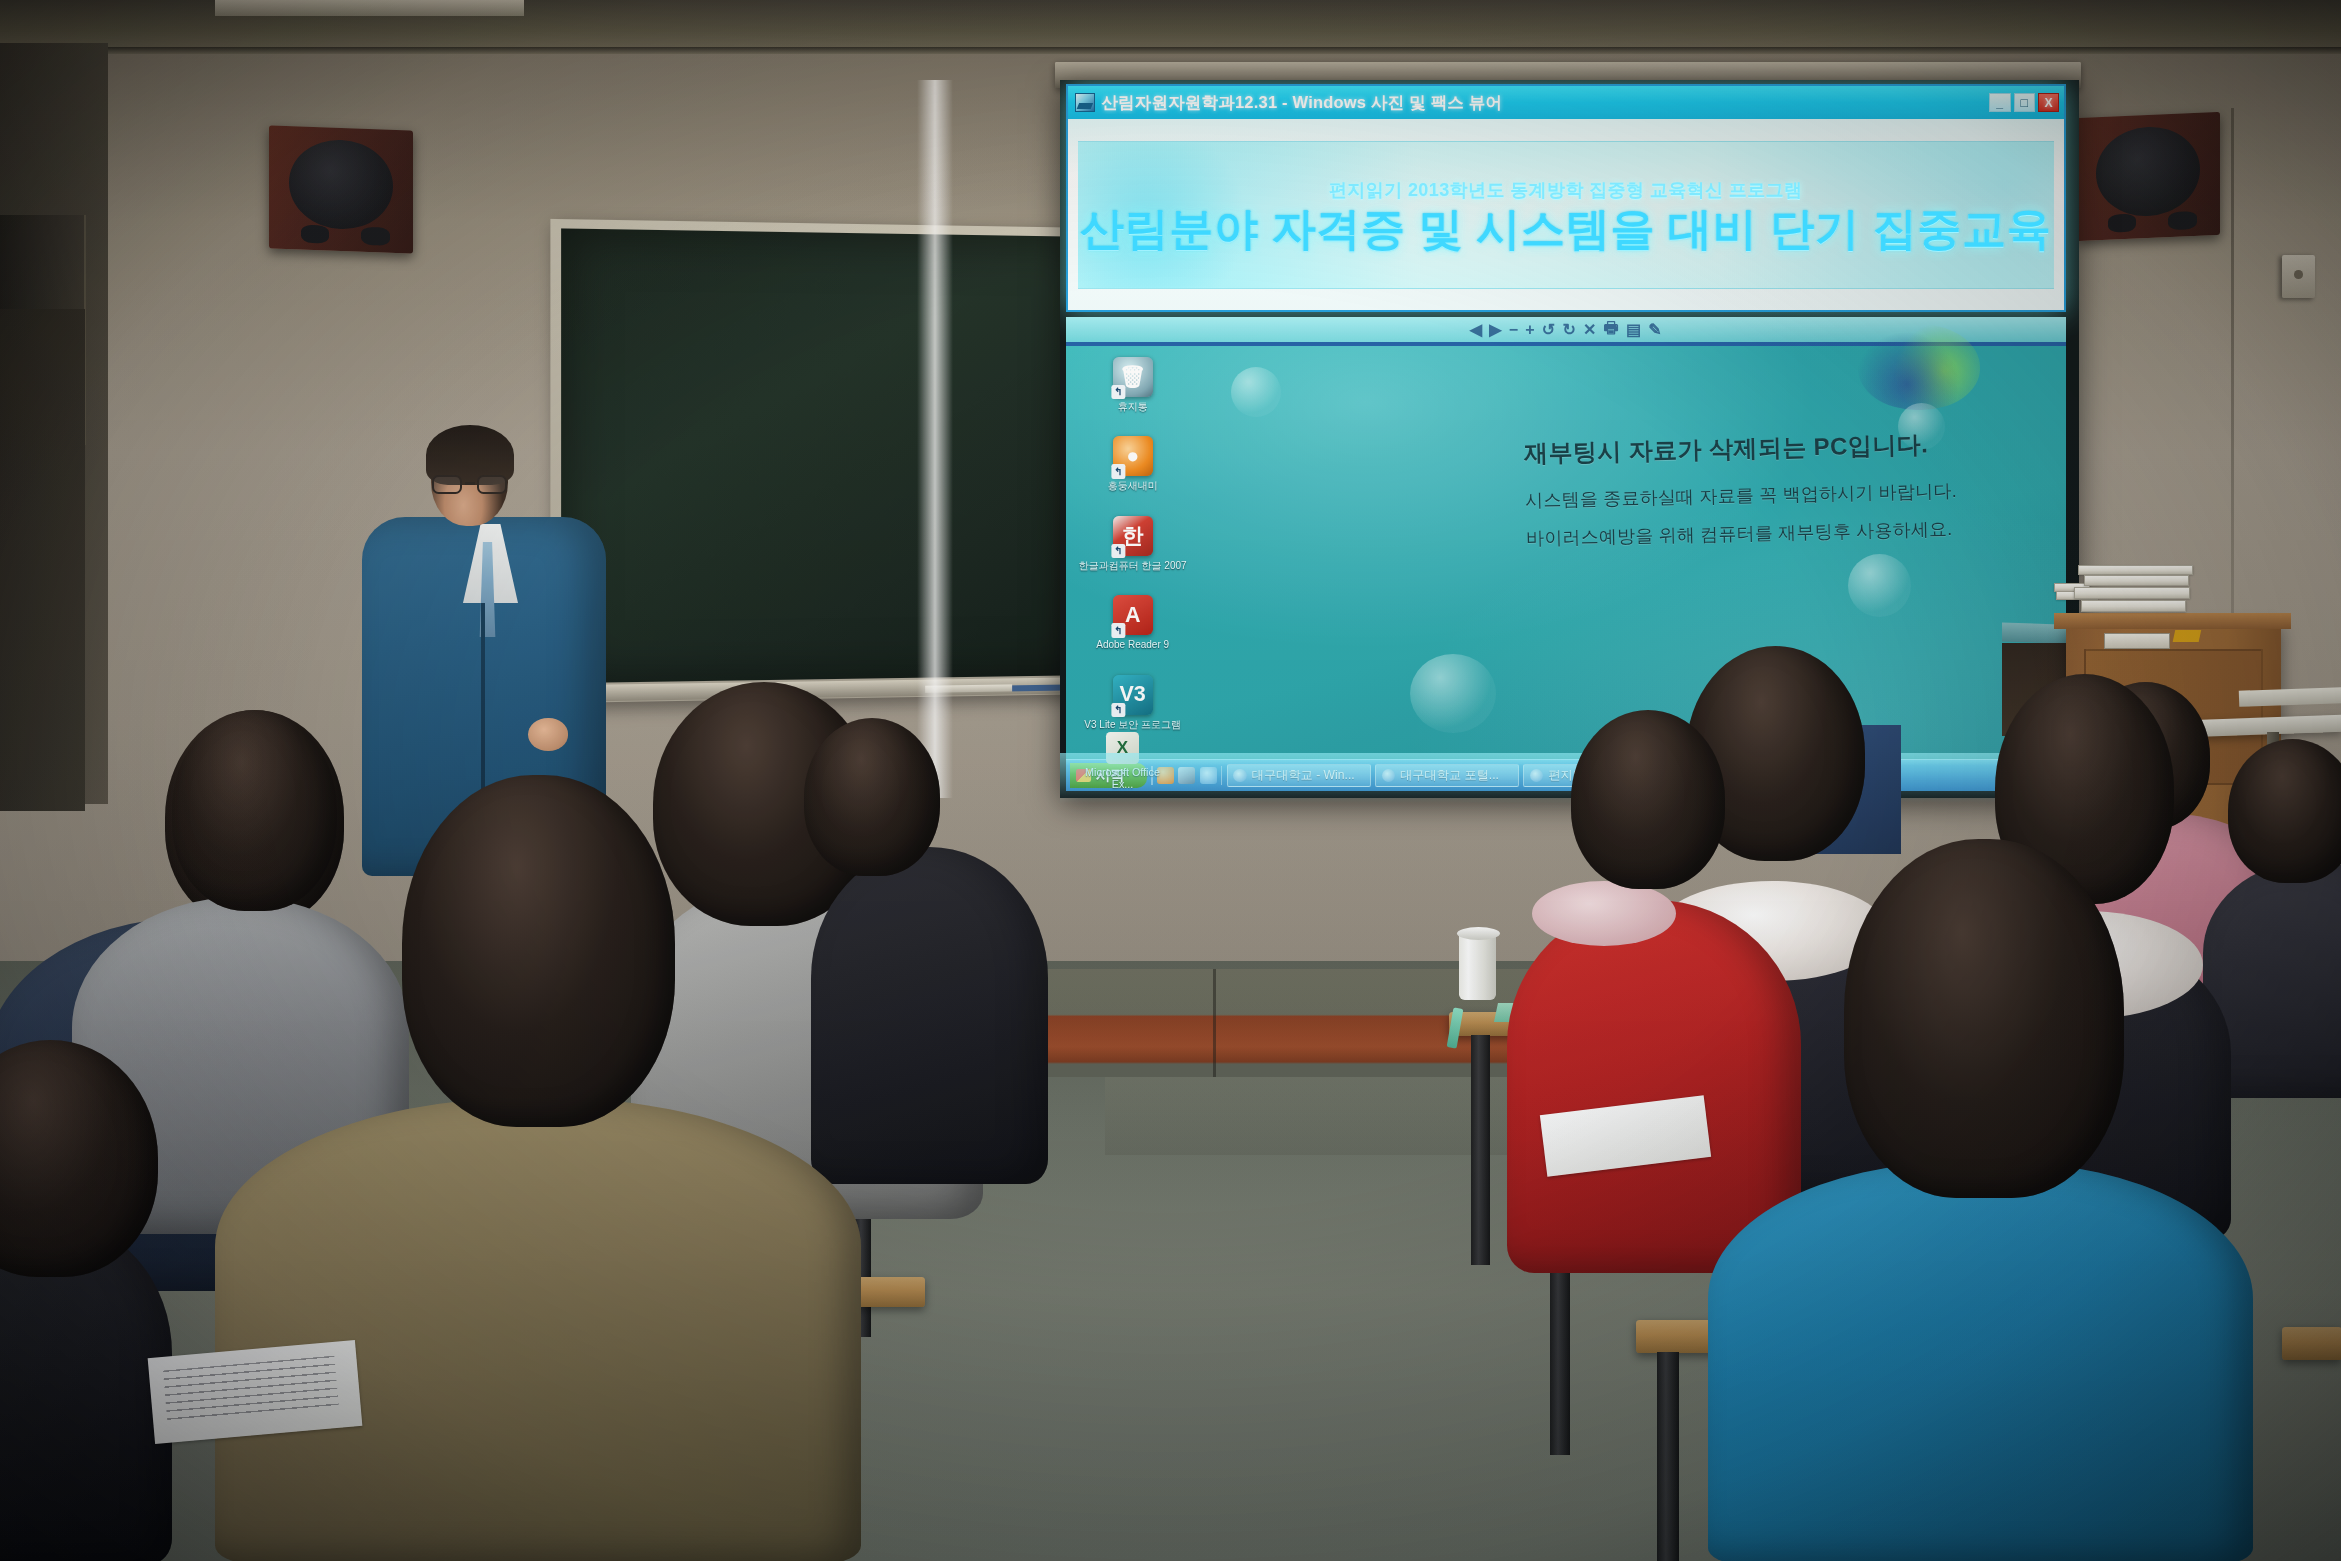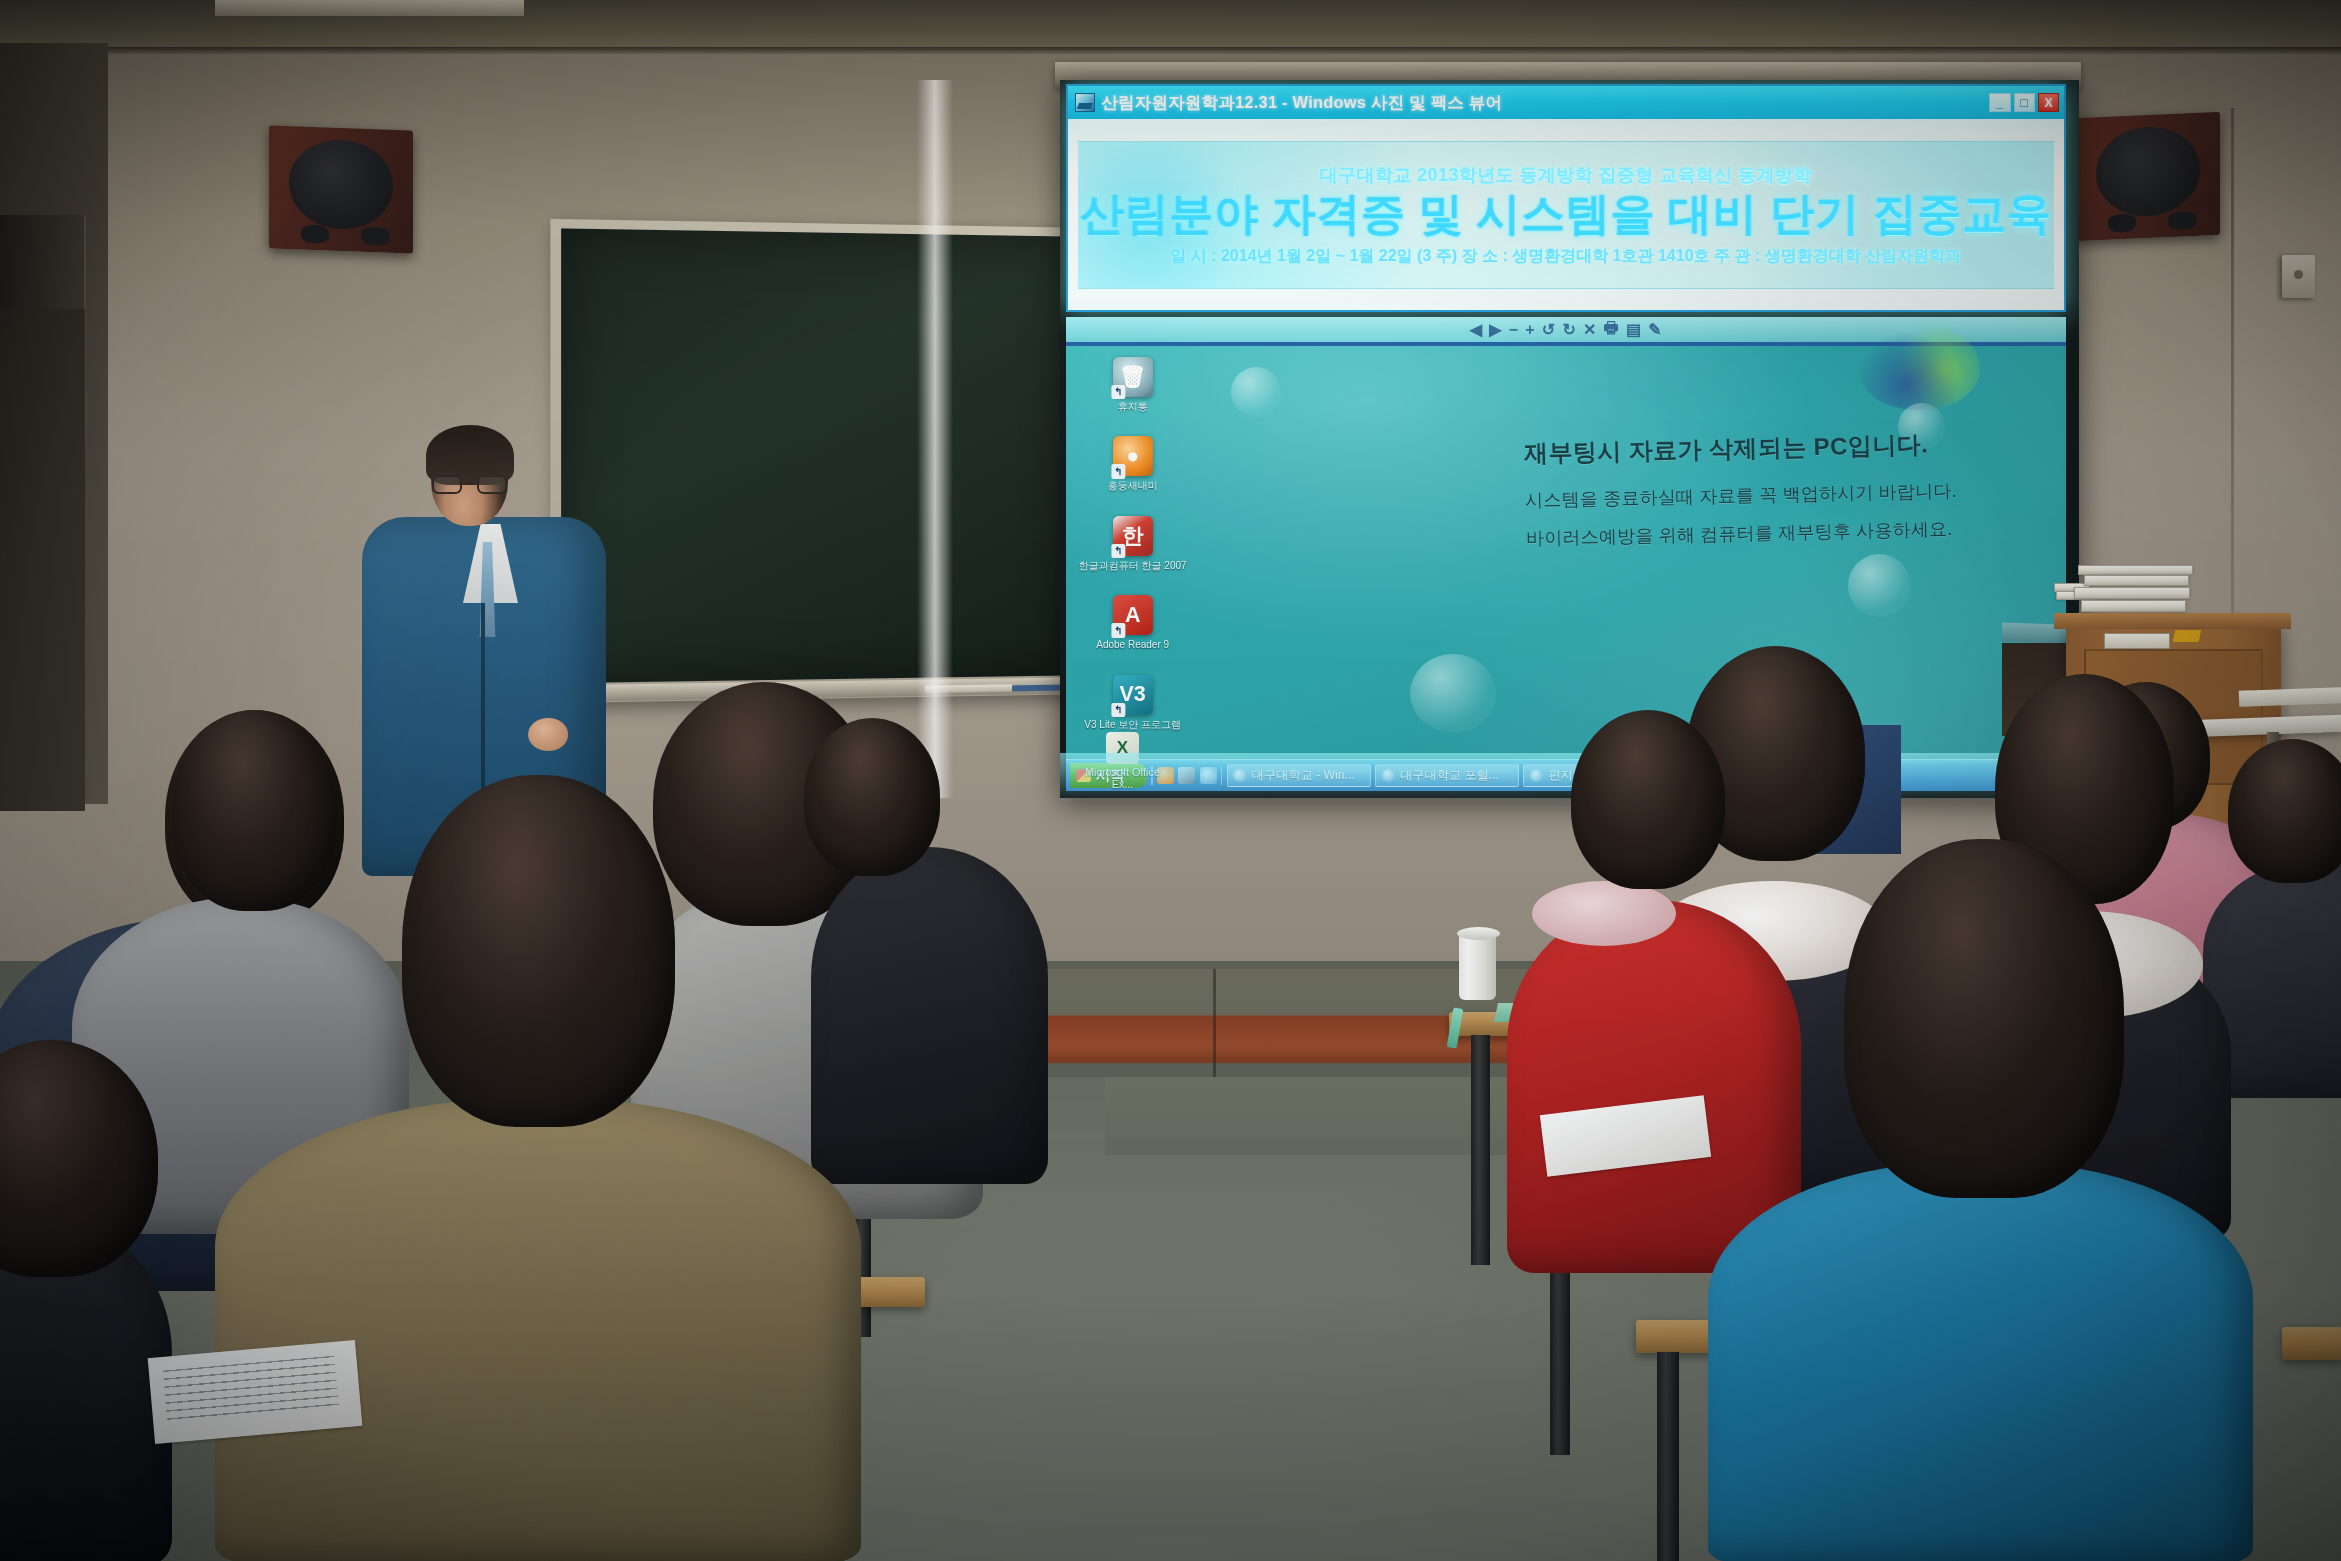--- a/index.html
+++ b/index.html
@@ -629,23 +629,22 @@
           <div class="win-btn">
             <span>□</span>
           </div>
           <div class="win-btn close">
             <span>X</span>
           </div>
         </div>
       </div>
       <div class="viewer-body">
         <div class="banner">
-          <div class="banner-sub">대구대학교 2013학년도 동계방학 집중형 교육혁신 동계방학</div>
+          <div class="banner-sub">편지읽기 2013학년도 동계방학 집중형 교육혁신 프로그램</div>
           <div class="banner-main">산림분야 자격증 및 시스템을 대비 단기 집중교육</div>
-          <div class="banner-foot">일 시 : 2014년 1월 2일 ~ 1월 22일 (3 주)     장 소 : 생명환경대학 1호관 1410호     주 관 : 생명환경대학 산림자원학과</div>
         </div>
       </div>
     </div>
 
     <div class="desktop">
       <div class="desk-topbar">
         <span class="toolbar-glyph">◀</span>
         <span class="toolbar-glyph">▶</span>
         <span class="toolbar-glyph">−</span>
         <span class="toolbar-glyph">+</span>

